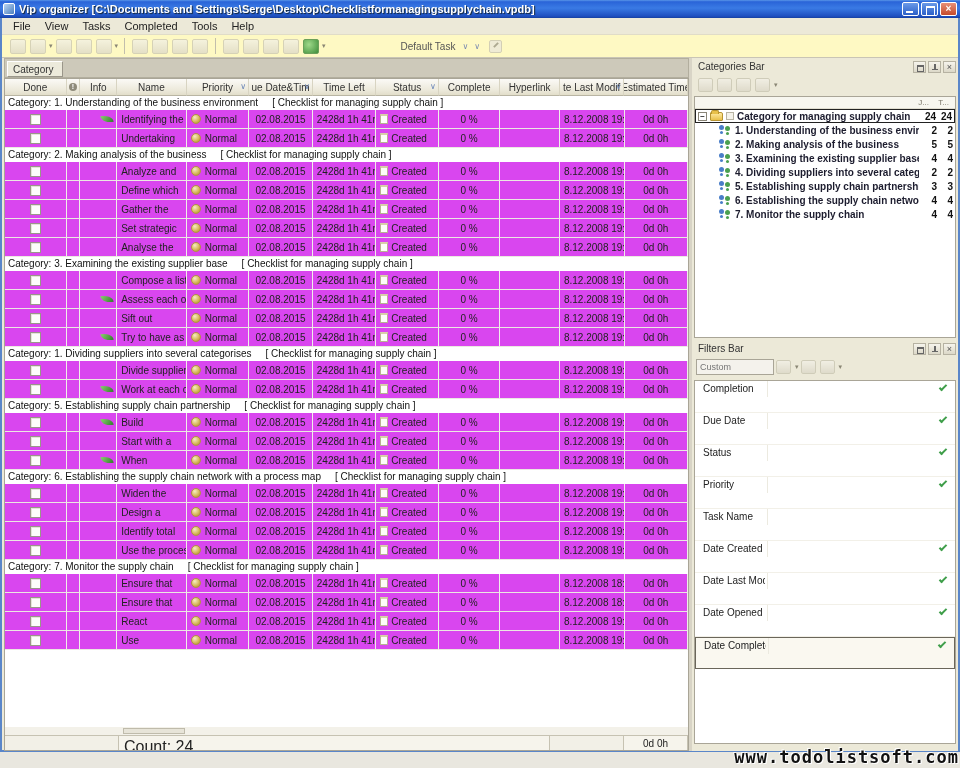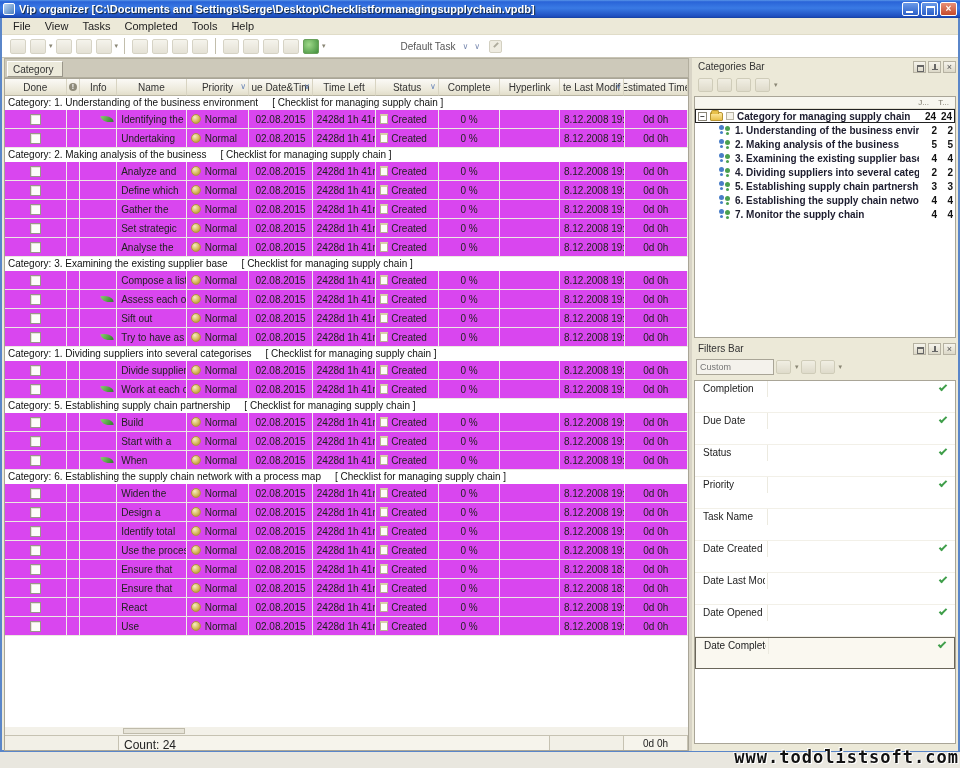--- a/index.html
+++ b/index.html
@@ -16,21 +16,21 @@
   #title-text { color:#fff; font-weight:bold; font-size:11px; letter-spacing:0; white-space:nowrap; overflow:hidden; flex:1; text-shadow:1px 1px 1px #123; }
   .winbtns { display:flex; gap:2px; flex:0 0 auto; }
   .winbtn { width:17px; height:14px; border:1px solid #fff; border-radius:2px; background:linear-gradient(180deg,#6a9ae8,#2c60c8); position:relative; }
   .winbtn.close { background:linear-gradient(180deg,#e89078,#c44a2c); color:#fff; font-size:10px; font-weight:bold; text-align:center; line-height:12px; }
   .winbtn.min::after { content:""; position:absolute; left:3px; bottom:2px; width:7px; height:2px; background:#fff; }
   .winbtn.restore::after { content:""; position:absolute; left:4px; top:3px; width:7px; height:7px; border:1px solid #fff; border-top:2px solid #fff; }
 
   #menubar { position:absolute; left:0; top:18px; width:956px; height:17px; background:#ece9d8; display:flex; align-items:center; padding-left:4px; border-bottom:1px solid #e0dcc8; }
   .menu-item { padding:0 7px; font-size:11px; color:#222; }
 
-  #toolbar { position:absolute; left:0; top:35px; width:956px; height:23px; background:#ffffff; border-bottom:1px solid #c9c5b5; display:flex; align-items:center; padding-left:6px; }
+  #toolbar { position:absolute; left:0; top:35px; width:956px; height:23px; background:#fef9c3; border-bottom:1px solid #c9c5b5; display:flex; align-items:center; padding-left:6px; }
   .tb-icon { width:16px; height:15px; margin:0 2px; border:1px solid #c9c5b2; background:linear-gradient(180deg,#f2f0e6,#dcd8c8); border-radius:2px; opacity:.75; flex:0 0 auto; }
   .tb-icon.green { background:radial-gradient(circle at 35% 35%,#9fd98a,#3f8e3a); border-color:#6aa05a; opacity:1; }
   .tb-arrow { font-size:7px; color:#8a8674; margin:0 1px; }
   .tb-sep { width:1px; height:16px; background:#c2beac; margin:0 5px; flex:0 0 auto; }
   #default-task-combo { display:flex; align-items:center; margin-left:70px; }
   #default-task-label { font-size:10px; color:#555; padding:0 4px; }
   .combo-arrow { font-size:8px; color:#7a8ab0; margin:0 3px; }
   .pen-icon { width:13px; height:13px; margin-left:6px; border:1px solid #c9c5b2; background:#ece8da; border-radius:2px; position:relative; opacity:.8; }
   .pen-icon::after { content:""; position:absolute; left:3px; top:3px; width:6px; height:2px; background:#9a9684; transform:rotate(-45deg); }
 
@@ -53,21 +53,21 @@
   .tcell.right { justify-content:flex-end; padding-right:3px; }
   .tcell.pad { padding-left:4px; }
   .checkbox { width:11px; height:11px; border:1px solid #9a968a; background:#fdfdfb; box-shadow:inset 1px 1px 0 #e6e4da; }
   .note-icon { width:12px; height:8px; background:linear-gradient(135deg,#8cd070,#2f7e2a); border-radius:0 100% 0 100%; transform:rotate(-12deg); }
   .ball { width:10px; height:10px; border-radius:50%; background:radial-gradient(circle at 35% 30%,#f6ecc2,#d8b95c 55%,#a8842c); border:1px solid #b09440; margin-right:4px; flex:0 0 auto; }
   .doc-icon { width:8px; height:10px; background:#fdfdf8; border:1px solid #b8b092; border-top:2px solid #d8d0a8; margin-right:3px; flex:0 0 auto; }
 
   #hscroll { position:absolute; left:0; top:648px; width:683px; height:8px; background:#f3f1e9; }
   #hscroll-thumb { position:absolute; left:118px; top:1px; width:62px; height:6px; background:#e7e4d8; border:1px solid #bfbbab; }
   #list-footer { position:absolute; left:0; top:656px; width:683px; height:16px; background:#f2f0e7; border-top:1px solid #c6c2b2; }
-  #footer-count { position:absolute; left:113px; top:0; width:432px; height:16px; border:1px solid #c6c2b2; border-top:none; background:#f6f4ec; font-size:12px; padding:2px 0 0 5px; color:#222; }
+  #footer-count { position:absolute; left:113px; top:0; width:432px; height:16px; border:1px solid #c6c2b2; border-top:none; background:#f6f4ec; font-size:16px; padding:2px 0 0 5px; color:#222; }
   #footer-est { position:absolute; left:618px; top:0; width:65px; height:16px; border:1px solid #c6c2b2; border-top:none; background:#f6f4ec; font-size:10px; text-align:center; padding-top:2px; color:#222; }
 
   #splitter { position:absolute; left:687px; top:58px; width:3px; height:693px; background:#d8d4c6; }
 
   
   #rightpanel { position:absolute; left:690px; top:58px; width:266px; height:693px; background:#ece9d8; }
   .caption { height:17px; display:flex; align-items:center; padding:0 2px 0 6px; font-size:10px; color:#333; }
   .caption .cap-title { flex:1; }
   .capbtn { width:13px; height:12px; border:1px solid #b6b2a2; background:linear-gradient(180deg,#f6f4ec,#dcd8c8); margin-left:2px; position:relative; font-size:9px; line-height:10px; text-align:center; color:#555; }
   .capbtn.winstyle::after { content:""; position:absolute; left:3px; top:3px; width:5px; height:4px; border:1px solid #666; border-top:2px solid #666; }
@@ -656,20 +656,21 @@
           <div class="tcell pad" style="width: 64px;">2428d 1h 41m</div>
           <div class="tcell pad" style="width: 63px;">
             <div class="doc-icon"></div>
             <span>Created</span>
           </div>
           <div class="tcell center" style="width: 62px;">0 %</div>
           <div class="tcell" style="width: 60px;"></div>
           <div class="tcell pad" style="width: 65px;">8.12.2008 19:0</div>
           <div class="tcell center" style="width: 64px;">0d 0h</div>
         </div>
+        <div class="cat-row"><span>Category: 7. Monitor the supply chain</span><span class="cat-project">[ Checklist for managing supply chain ]</span></div>
         <div class="task-row">
           <div class="tcell center" style="width: 62px;">
             <div class="checkbox"></div>
           </div>
           <div class="tcell" style="width: 14px;"></div>
           <div class="tcell right" style="width: 37px;"></div>
           <div class="tcell pad" style="width: 70px;">Ensure that</div>
           <div class="tcell pad" style="width: 63px;">
             <div class="ball"></div>
             <span>Normal</span>

